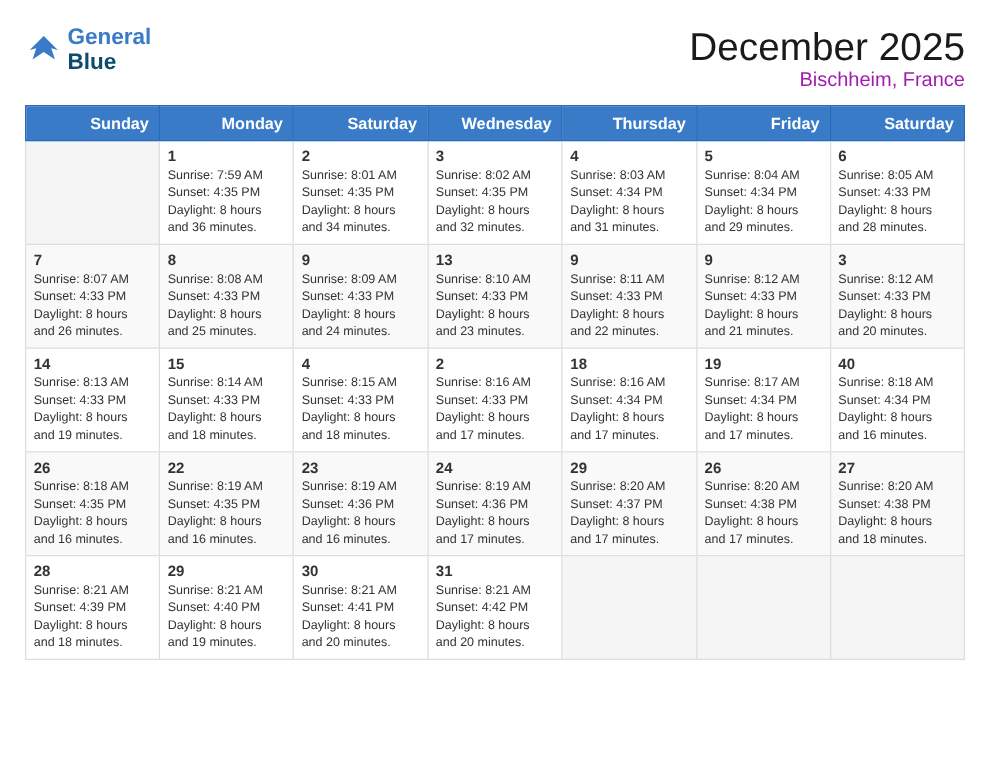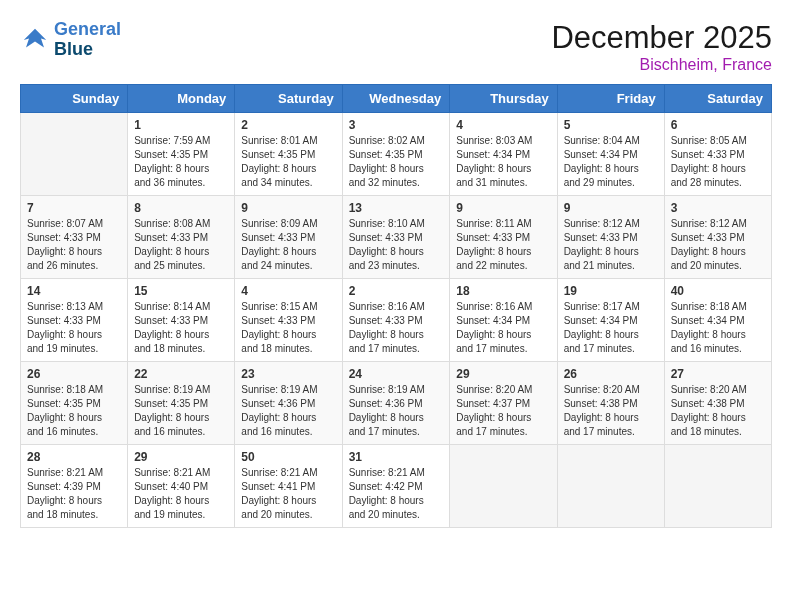--- a/index.html
+++ b/index.html
@@ -240,21 +240,21 @@
       <tr>
         <td>
           <span class="day-number">28</span>
           <div class="day-info">Sunrise: 8:21 AM<br>Sunset: 4:39 PM<br>Daylight: 8 hours<br>and 18 minutes.</div>
         </td>
         <td>
           <span class="day-number">29</span>
           <div class="day-info">Sunrise: 8:21 AM<br>Sunset: 4:40 PM<br>Daylight: 8 hours<br>and 19 minutes.</div>
         </td>
         <td>
-          <span class="day-number">50</span>
+          <span class="day-number">30</span>
           <div class="day-info">Sunrise: 8:21 AM<br>Sunset: 4:41 PM<br>Daylight: 8 hours<br>and 20 minutes.</div>
         </td>
         <td>
           <span class="day-number">31</span>
           <div class="day-info">Sunrise: 8:21 AM<br>Sunset: 4:42 PM<br>Daylight: 8 hours<br>and 20 minutes.</div>
         </td>
         <td class="empty-cell"></td>
         <td class="empty-cell"></td>
         <td class="empty-cell"></td>
       </tr>

